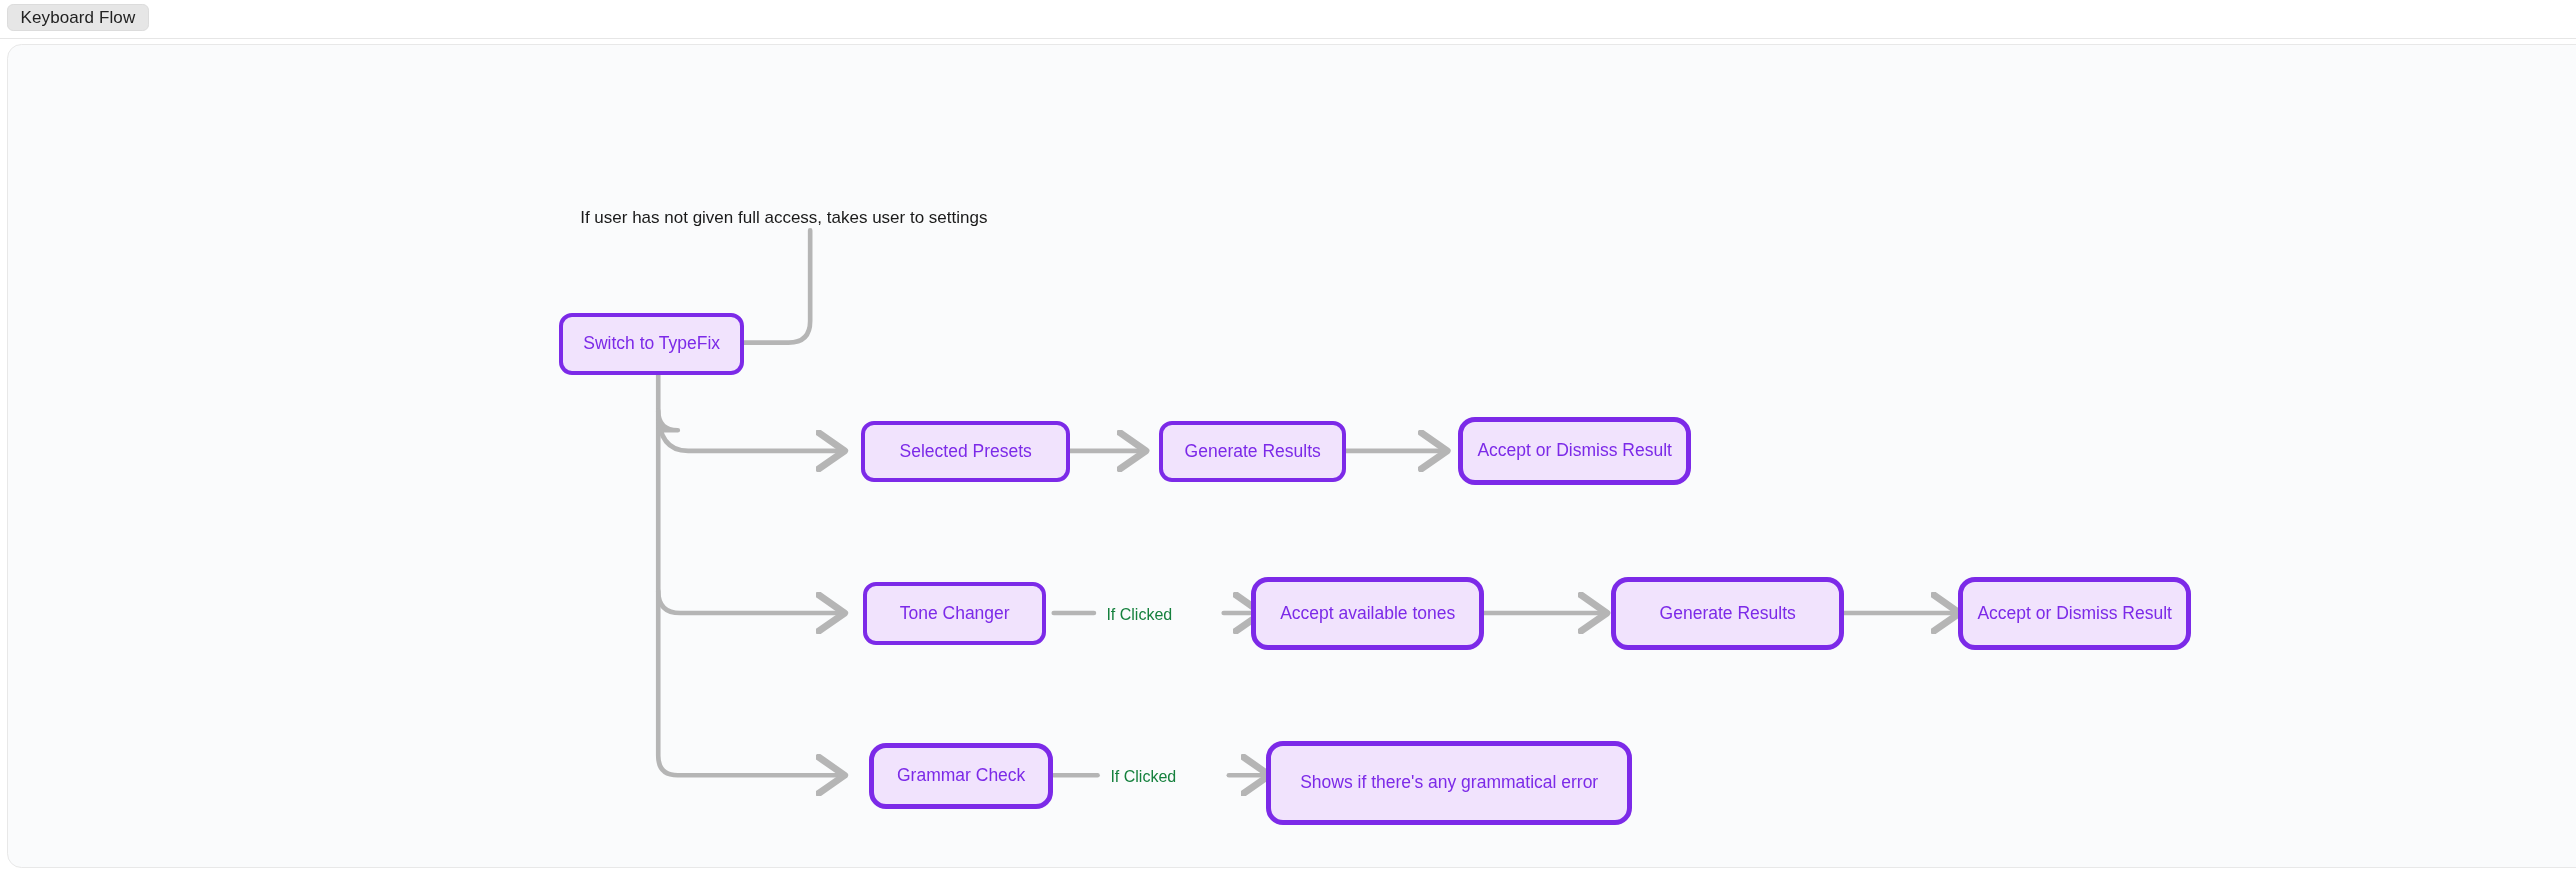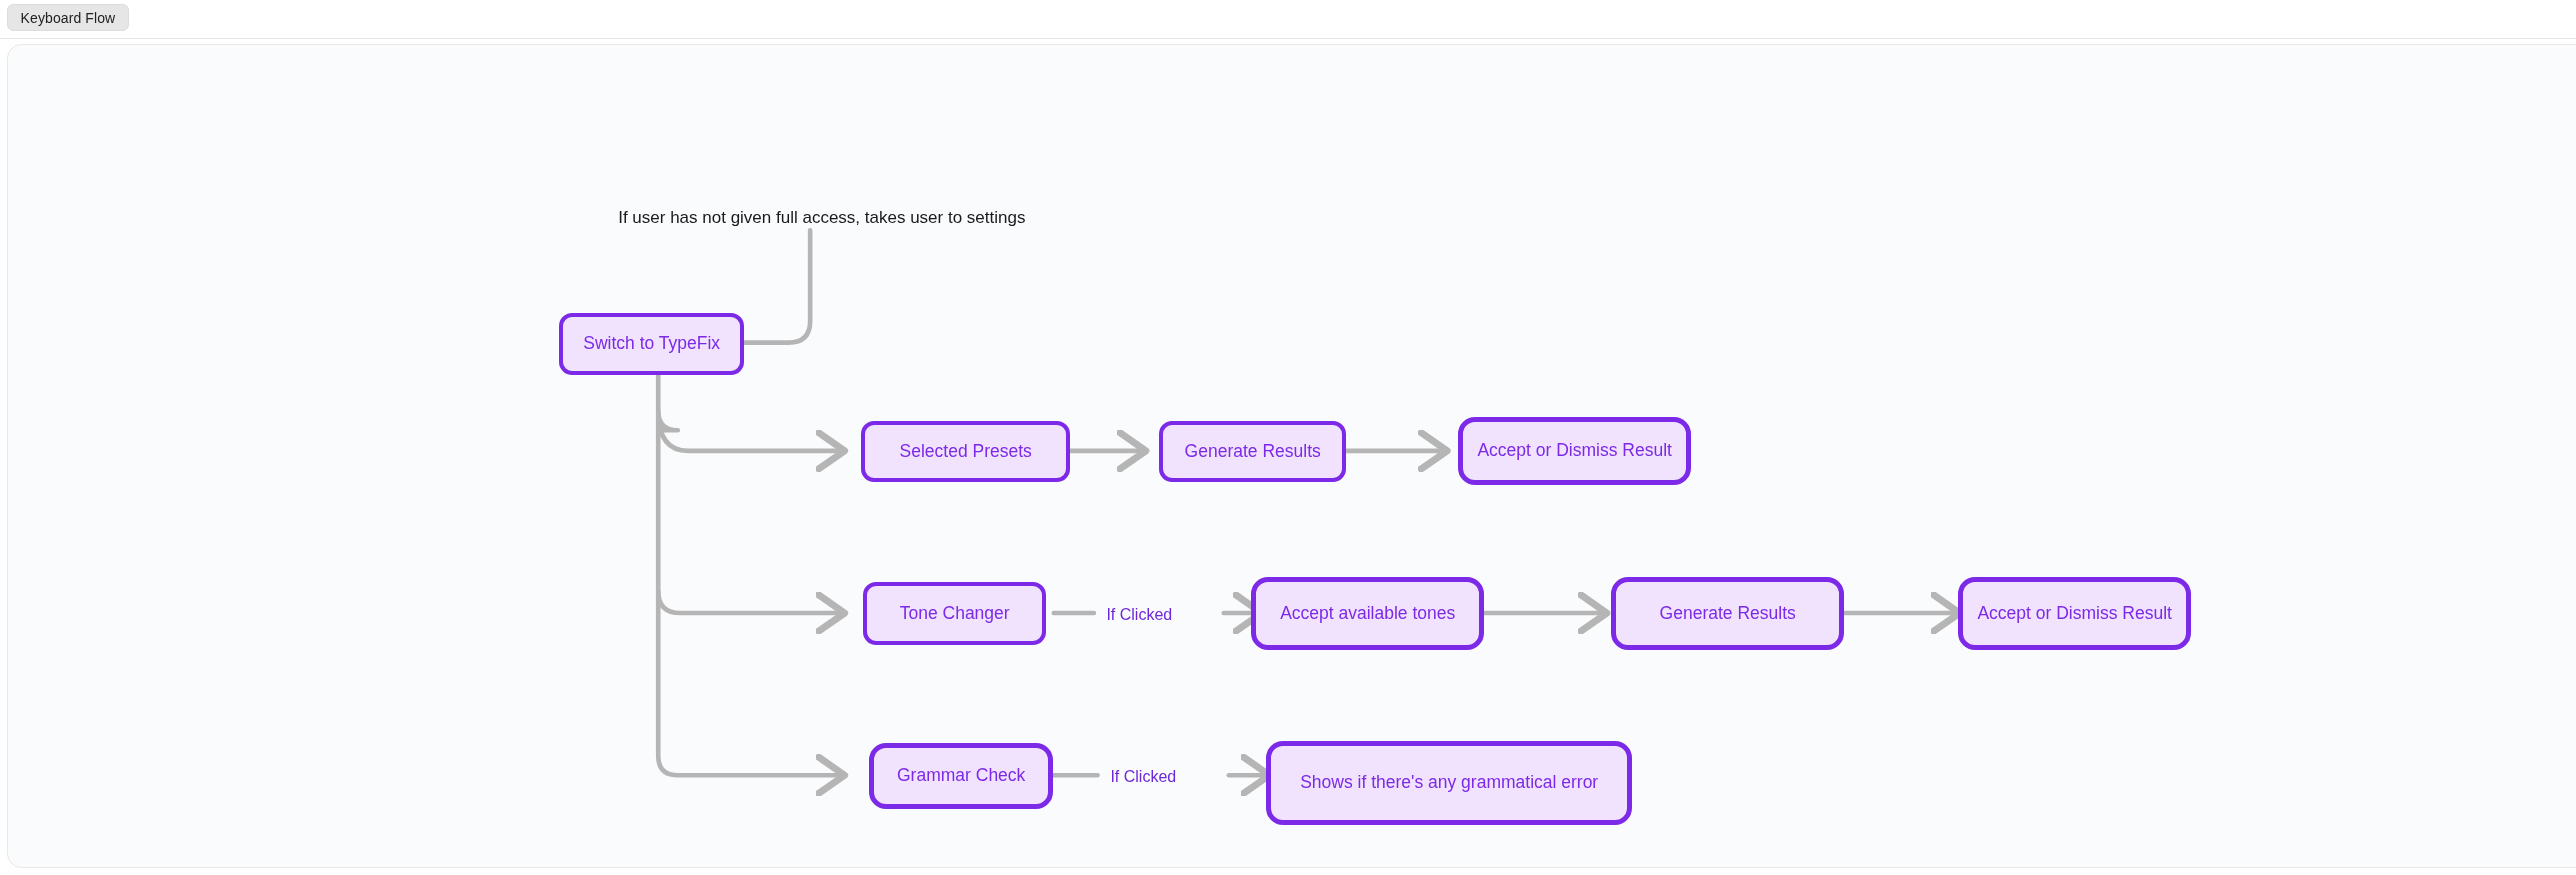--- a/index.html
+++ b/index.html
@@ -32,21 +32,21 @@
     top: 4.1px;
     height: 27px;
     display: flex;
     align-items: center;
     padding: 0 12.4px;
     background: #e6e6e6;
     border: 1px solid #dcdcdc;
     border-radius: 6.2px;
     box-sizing: border-box;
     color: #222222;
-    font-size: 14px;
+    font-size: 17px;
     letter-spacing: 0.1px;
     white-space: nowrap;
     cursor: pointer;
   }
 
   
   #canvas {
     position: absolute;
     left: 7.2px;
     top: 44px;
@@ -92,21 +92,21 @@
   .canvas-label {
     position: absolute;
     color: #1a1a1a;
     font-size: 17px;
     white-space: nowrap;
     line-height: 1;
   }
   .edge-label {
     position: absolute;
     background: #fafbfc;
-    color: #6d28d9;
+    color: #15803d;
     font-size: 16px;
     white-space: nowrap;
     line-height: 1;
     padding: 2.1px 5.2px;
   }
 </style>
 </head>
 <body>
 
 <div id="root">
@@ -142,21 +142,21 @@
         <path d="M2030,1103 L2108,1103"></path>
         <path d="M2360,1103 L2425,1103" marker-end="url(#ah)"></path>
         <path d="M2865,1103 L3095,1103" marker-end="url(#ah)"></path>
         <path d="M3565,1103 L3780,1103" marker-end="url(#ah)"></path>
 
         <path d="M2030,1418 L2115,1418"></path>
         <path d="M2370,1418 L2440,1418" marker-end="url(#ah)"></path>
       </g>
     </svg>
 
-    <div class="canvas-label" style="left:610px; top:164px;">If user has not given full access, takes user to settings</div>
+    <div class="canvas-label" style="left:572px; top:164px;">If user has not given full access, takes user to settings</div>
 
     <div class="edge-label" style="left:1093px; top:560px;">If Clicked</div>
 
     <div class="edge-label" style="left:1097px; top:722px;">If Clicked</div>
 
     <div class="node" style="left:551px; top:268px; width:185px; height:62px;">Switch to TypeFix</div>
 
     <div class="node" style="left:853px; top:376px; width:209px; height:61px;">Selected Presets</div>
 
     <div class="node" style="left:1151px; top:376px; width:187px; height:61px;">Generate Results</div>

